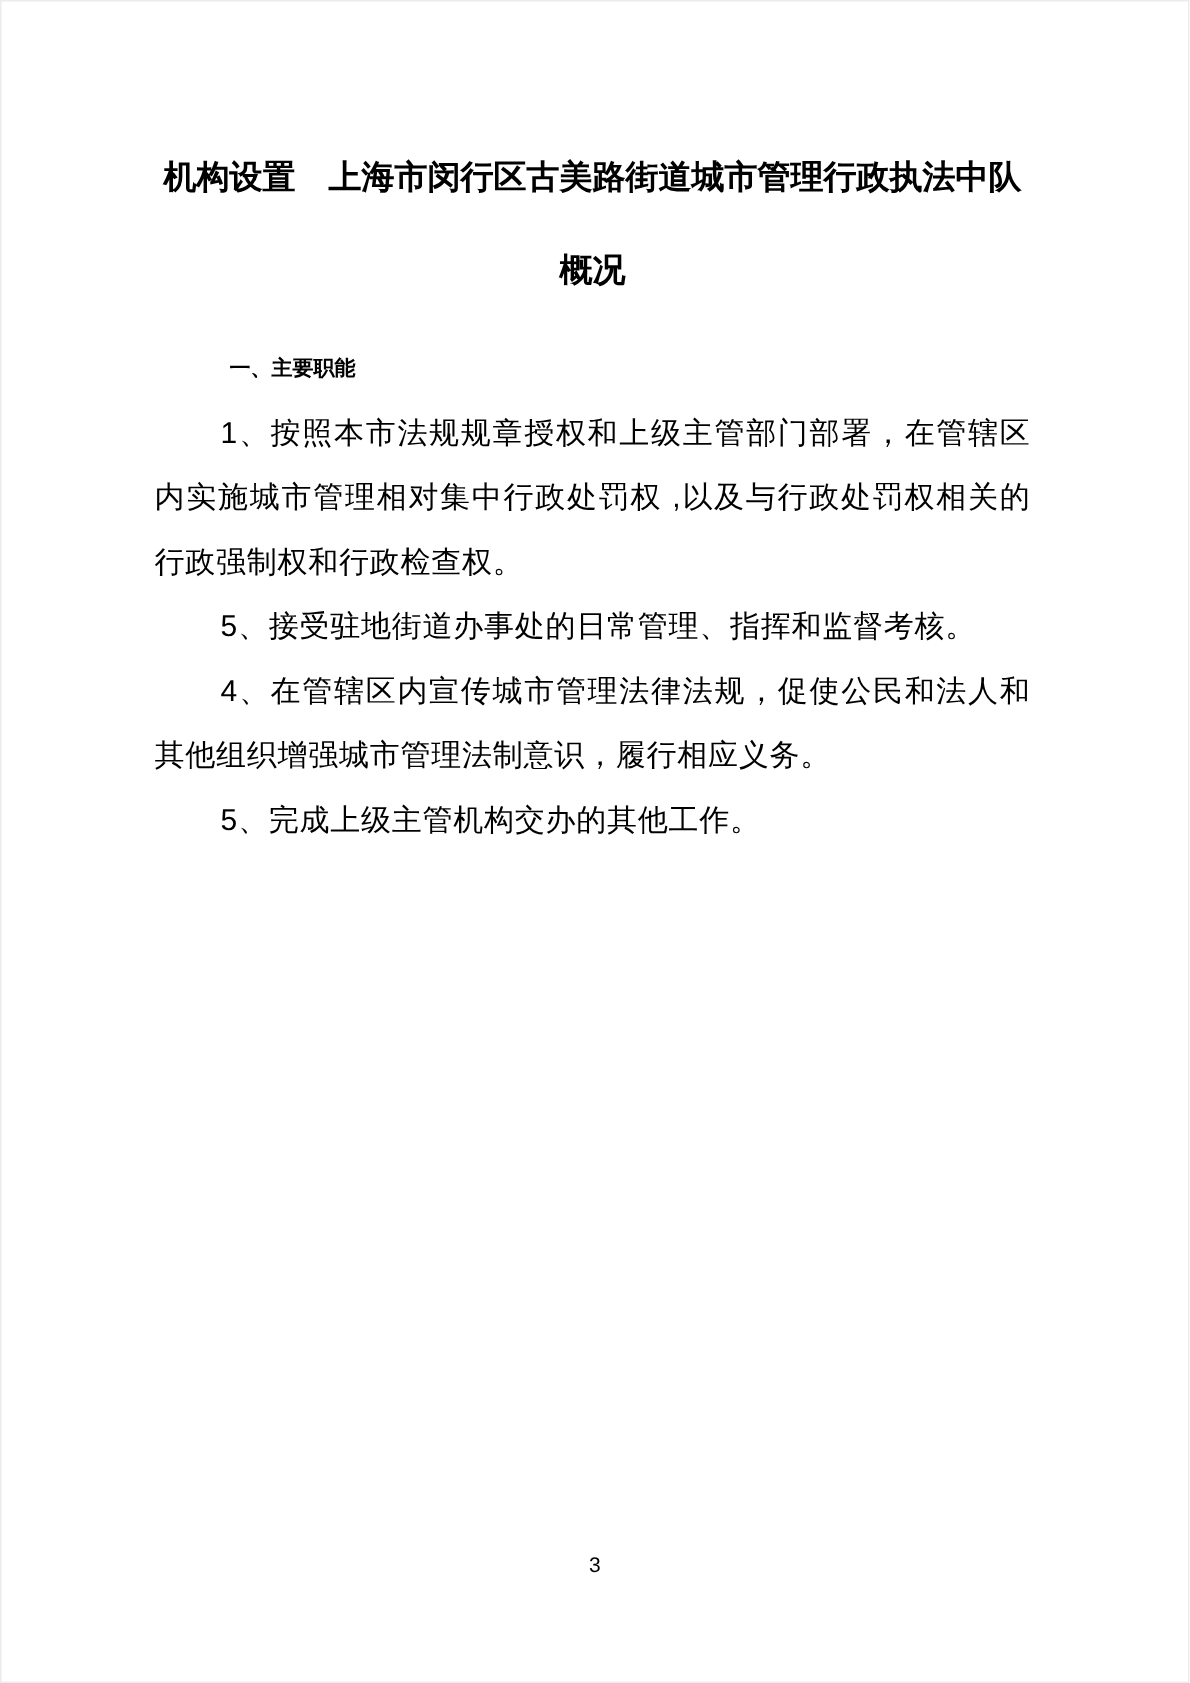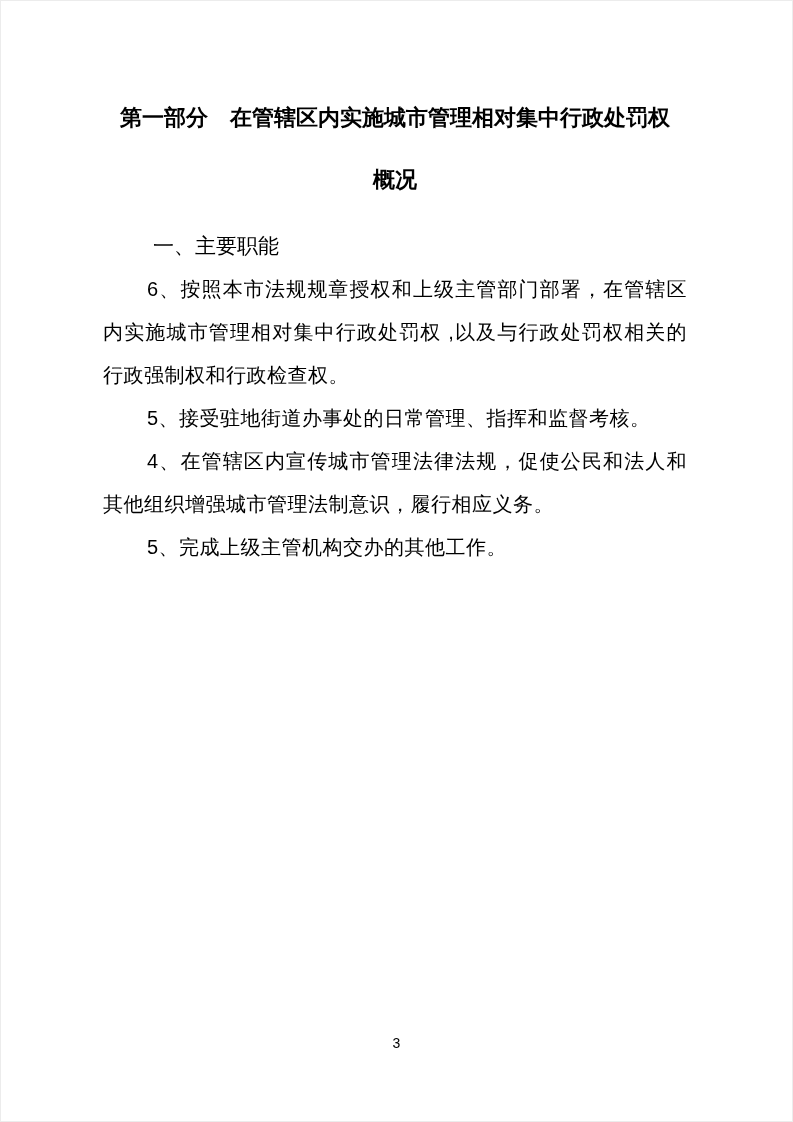--- a/index.html
+++ b/index.html
@@ -28,22 +28,22 @@
     line-height: 62px;
     text-align: center;
     letter-spacing: 0px;
   }
   .title-line {
     display: block;
     white-space: nowrap;
   }
   .sec-heading {
     margin: 14px 0 0 0;
-    font-size: 21px;
-    font-weight: 400;
+    font-size: 14px;
+    font-weight: 700;
     line-height: 43px;
     text-indent: 50px;
     
     font-family: "Liberation Serif", "DejaVu Serif", serif;
   }
   .sec-heading.second {
     margin-top: 24px;
   }
   .body-para {
     margin: 0;
@@ -65,27 +65,27 @@
     color: #000000;
   }
 </style>
 </head>
 <body>
 
 <div class="page">
   <div class="content">
 
     <h1 class="doc-title">
-      <span class="title-line">第一部分　在管辖区内实施城市管理相对集中行政处罚权</span>
+      <span class="title-line">机构设置　上海市闵行区古美路街道城市管理行政执法中队</span>
       <span class="title-line">概况</span>
     </h1>
 
     <section>
       <h2 class="sec-heading">一、主要职能</h2>
-      <p class="body-para">6、按照本市法规规章授权和上级主管部门部署，在管辖区内实施城市管理相对集中行政处罚权 ,以及与行政处罚权相关的行政强制权和行政检查权。</p>
+      <p class="body-para">1、按照本市法规规章授权和上级主管部门部署，在管辖区内实施城市管理相对集中行政处罚权 ,以及与行政处罚权相关的行政强制权和行政检查权。</p>
       <p class="body-para">5、接受驻地街道办事处的日常管理、指挥和监督考核。</p>
       <p class="body-para">4、在管辖区内宣传城市管理法律法规，促使公民和法人和其他组织增强城市管理法制意识，履行相应义务。</p>
       <p class="body-para">5、完成上级主管机构交办的其他工作。</p>
     </section>
 
 
   </div>
 
   <div class="page-footer">3</div>
 </div>

